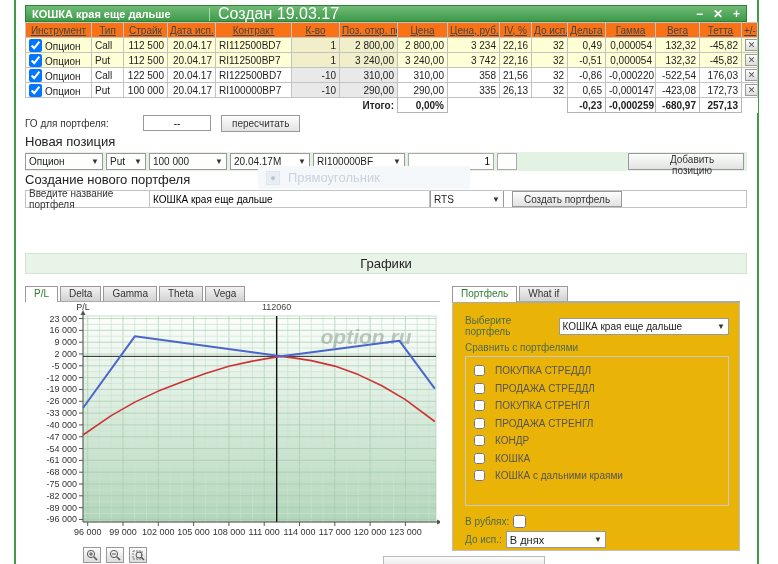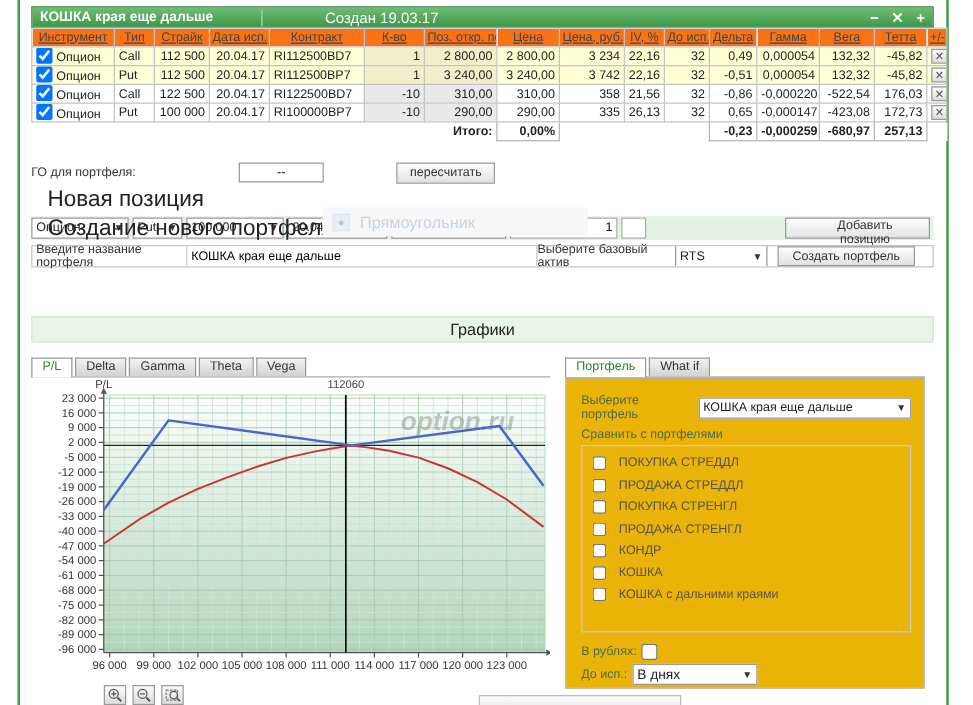--- a/index.html
+++ b/index.html
@@ -7,48 +7,48 @@
   #page { position:relative; width:778px; height:564px; background:#fff; overflow:hidden; }
   .edge { position:absolute; top:0; bottom:0; width:2px; background:#3f9c47; }
   .edge-left { left:14px; } .edge-right { left:757px; }
 
   
   .window { position:absolute; left:25px; top:5px; width:722px; }
   .titlebar { height:17px; background:linear-gradient(#71bb76,#3d9a4a); border:1px solid #2f8039;
               display:flex; align-items:center; color:#fff; font-size:11px; position:relative; }
   .titlebar .title { font-weight:bold; padding-left:6px; }
   .titlebar .tsep { width:1px; height:13px; background:#a8d8ac; position:absolute; left:183px; top:2px; }
-  .titlebar .created { position:absolute; left:192px; font-size:12px;margin-left:42px; }
+  .titlebar .created { position:absolute; left:192px; font-size:16px; }
   .win-controls { position:absolute; right:6px; top:0; height:17px; display:flex; gap:10px; align-items:center; }
   .win-controls span { font-weight:bold; font-size:12px; cursor:pointer; line-height:17px; }
 
   table.positions { width:722px; border-collapse:collapse; table-layout:fixed; font-size:10px; }
   table.positions th { font-weight:normal; color:#444; text-decoration:underline; background:#f97316;
        border:1px solid #c3c3c3; height:15px; padding:0 2px; white-space:nowrap; overflow:hidden; }
   table.positions td { border:1px solid #c3c3c3; height:15px; padding:0 3px; white-space:nowrap; overflow:hidden; color:#222; }
   tr.row-long td { background:#ffffd6; }
   tr.row-short td { background:#ffffff; }
   td.qtycell, td.opencell { background:#e9e9e9 !important; }
   tr.row-long td.qtycell, tr.row-long td.opencell { background:#f0efc9 !important; }
   td.num { text-align:right; } td.ctr { text-align:right; }
   td.instr input { vertical-align:-2px; margin-right:3px; }
   tr.totals td { border:none; background:#fff; font-weight:bold; }
   tr.totals td.boxed { border:1px solid #b5b5b5; }
   td.delbtn { text-align:center; padding:0; }
   .xbtn { display:inline-block; width:13px; height:12px; line-height:11px; font-size:9px; color:#555;
           background:linear-gradient(#fdfdfd,#dcdcdc); border:1px solid #999; cursor:pointer; }
 
-  .go-row { margin-top:16px; display:flex; align-items:center; font-size:10px; color:#333; height:18px;gap:48px; }
+  .go-row { margin-top:1px; display:flex; align-items:center; font-size:10px; color:#333; height:18px; }
   .go-row .golabel { width:118px; }
   .go-input { width:68px; height:16px; border:1px solid #999; text-align:center; font-size:10px; }
   .btn { height:17px; font-size:10px; color:#333; background:linear-gradient(#fdfdfd,#e2e2e2);
          border:1px solid #999; padding:0 10px; cursor:pointer; font-family:"Liberation Sans",sans-serif; }
   .go-row .btn { margin-left:10px; }
 
-  h2.sect { font-size:18px; font-weight:normal; color:#222; margin:2px 0 3px 13px; }
+  h2.sect { font-size:13px; font-weight:normal; color:#222; margin:2px 0 3px 0; }
 
   .newpos-row { height:19px; background:#e4f2e4; display:flex; align-items:center; gap:3px; position:relative; }
   .sel { height:17px; background:#fff; border:1px solid #999; font-size:10px; color:#222;
          display:inline-flex; align-items:center; padding:0 3px; position:relative; cursor:pointer; }
   .sel .arr { margin-left:auto; font-size:8px; color:#333; padding-left:4px; }
   .npqty { width:86px; height:17px; border:1px solid #aaa; background:#fff; text-align:right; font-size:10px; padding-right:3px; }
   .npextra { width:20px; height:17px; border:1px solid #aaa; background:#fff; }
   .addpos { position:absolute; right:3px; top:1px; width:116px;padding-left:22px; }
 
   
@@ -284,21 +284,20 @@
 
   <div class="creation">
     <h2 class="sect">Создание нового портфеля</h2>
     <div class="ghost">
       <span class="dot">●</span>
       <span class="glabel">Прямоугольник</span>
     </div>
     <div class="creation-row">
       <span class="cell-label">Введите название портфеля</span>
       <input class="name-input" value="КОШКА края еще дальше" style="">
-      <span class="asset-label">Выберите базовый актив</span>
       <span class="sel">
         <span>RTS</span>
         <span class="arr">▼</span>
       </span>
       <button class="btn create-btn">Создать портфель</button>
     </div>
   </div>
 
   <div class="charts-bar">Графики</div>
 

